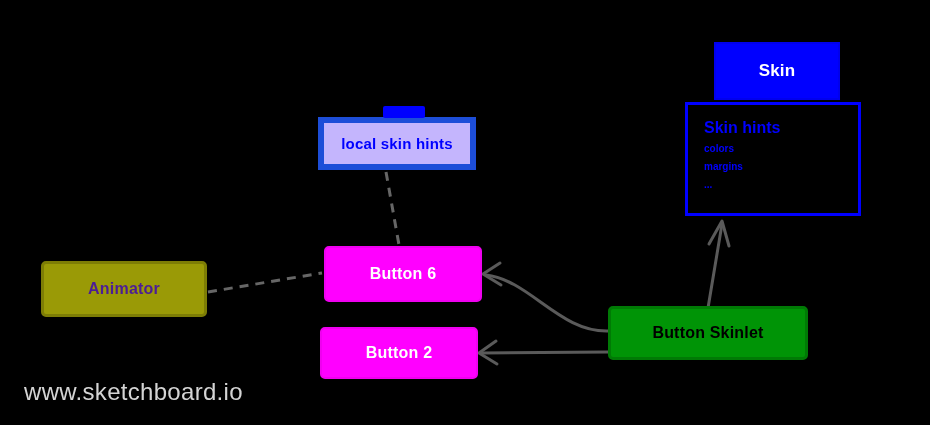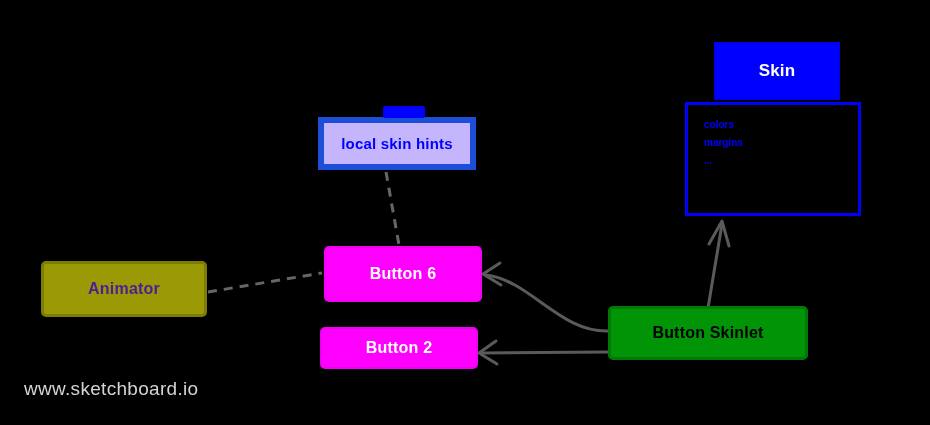--- a/index.html
+++ b/index.html
@@ -124,21 +124,21 @@
     width: 158px;
     height: 56px;
     background: #ff00ff;
     border: 2px solid #f000f0;
     border-radius: 5px;
   }
   #node-button-2 {
     left: 320px;
     top: 327px;
     width: 158px;
-    height: 42px;
+    height: 52px;
     background: #ff00ff;
     border: 2px solid #f000f0;
     border-radius: 5px;
   }
   #node-button-1 .node-label,
   #node-button-2 .node-label {
     color: #ffffff;
     font-size: 16px;
   }
 
@@ -156,21 +156,21 @@
     color: #000000;
     font-size: 16px;
   }
 
   
   #watermark {
     position: absolute;
     left: 24px;
     top: 378px;
     color: #d4d4d4;
-    font-size: 19px;
+    font-size: 24px;
     letter-spacing: 0.3px;
     white-space: nowrap;
   }
 </style>
 </head>
 <body>
 
 <div id="canvas">
 
   <svg id="edges" viewBox="0 0 930 425" xmlns="http://www.w3.org/2000/svg">
@@ -187,20 +187,21 @@
 
     <path d="M 708 308 L 722 224" stroke="#5a5a5a" stroke-width="3" fill="none" stroke-linecap="round"></path>
     <path d="M 709 244 L 722 221 L 729 246" stroke="#5a5a5a" stroke-width="3" fill="none" stroke-linecap="round" stroke-linejoin="round"></path>
   </svg>
 
   <div class="node" id="node-skin">
     <span class="node-label">Skin</span>
   </div>
 
   <div class="node" id="node-skin-hints">
+    <div class="hints-title">Skin hints</div>
     <div class="hints-item">colors</div>
     <div class="hints-item">margins</div>
     <div class="hints-item">...</div>
   </div>
 
   <div class="node" id="node-local-skin-hints">
     <span class="node-label">local skin hints</span>
   </div>
   <div id="local-hints-tab"></div>
 

